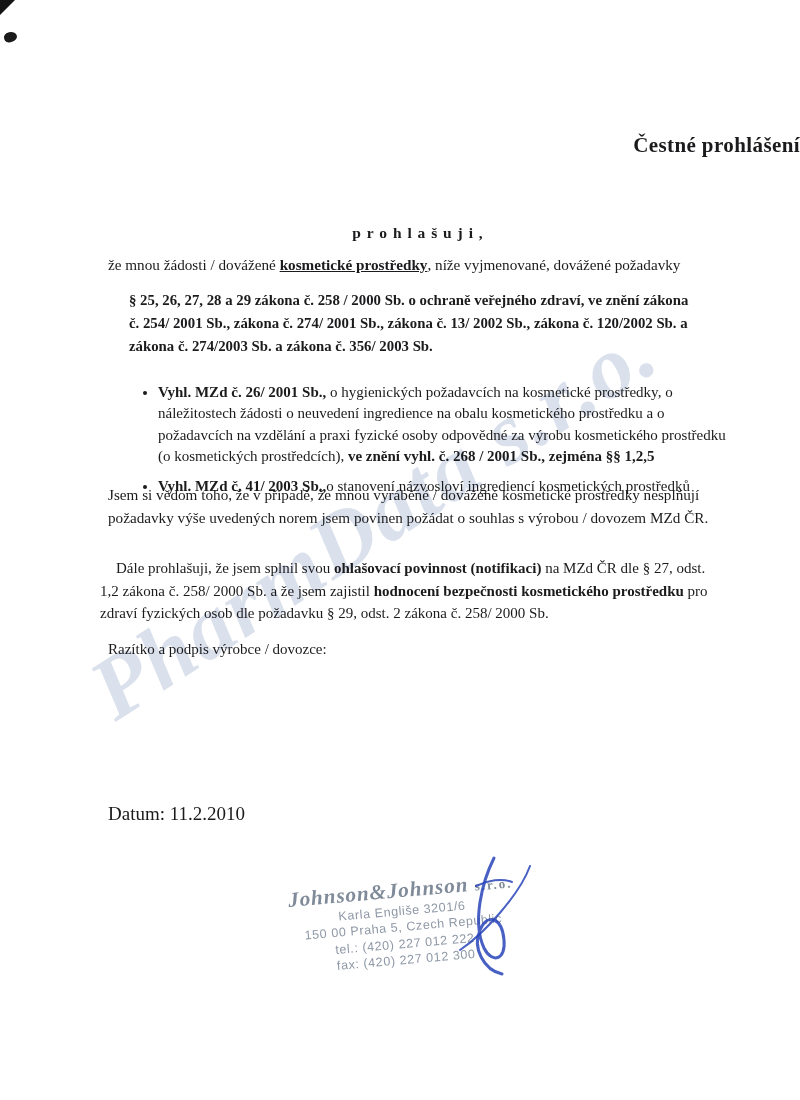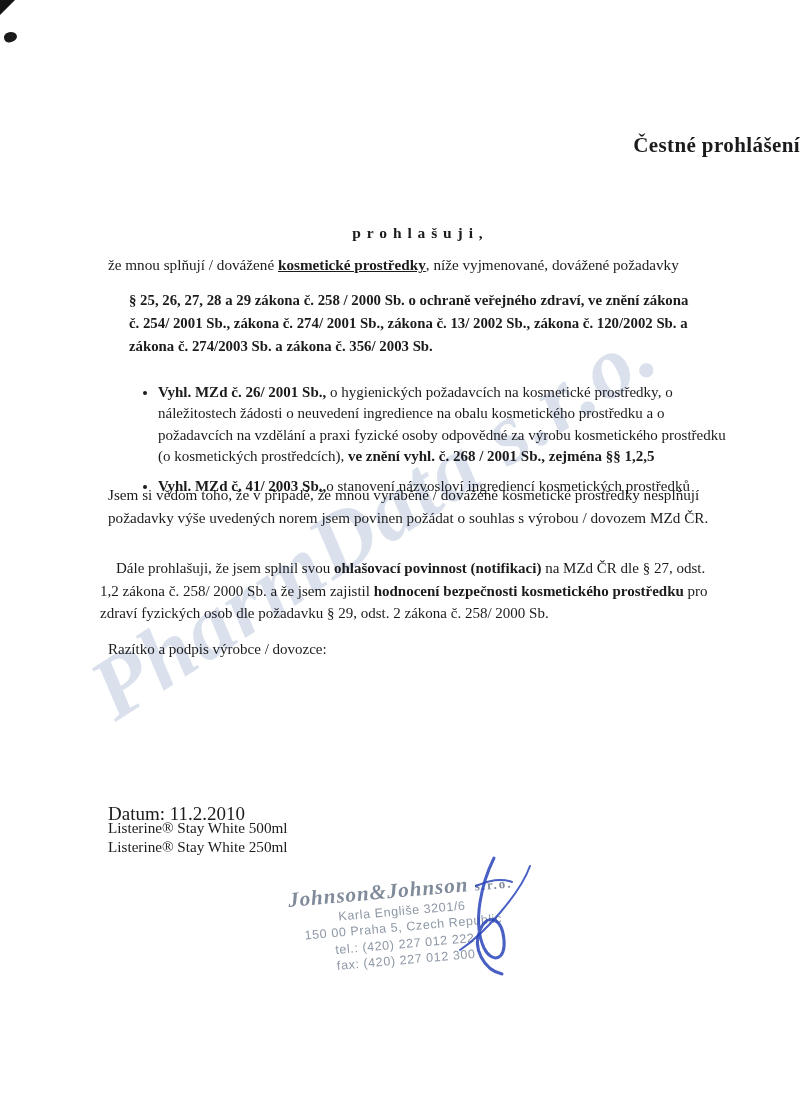--- a/index.html
+++ b/index.html
@@ -76,43 +76,39 @@
   <div class="watermark">PharmData s.r.o.</div>
 
   <div class="artifact-corner"></div>
   <div class="artifact-blob"></div>
 
   <h1 class="abs center title">Čestné prohlášení</h1>
 
 
   <div class="abs center declare-word">p r o h l a š u j i ,</div>
 
-  <div class="abs p1"><span>že mnou splňují / dovážené </span><span class="bold ul">kosmetické prostředky</span><span>,  níže vyjmenované, dovážené požadavky</span></div>
+  <div class="abs p1"><span>že mnou žádosti / dovážené </span><span class="bold ul">kosmetické prostředky</span><span>,  níže vyjmenované, dovážené požadavky</span></div>
 
   <div class="abs law">§ 25, 26, 27, 28 a 29 zákona č. 258 / 2000 Sb. o ochraně veřejného zdraví, ve znění zákona č. 254/ 2001 Sb., zákona č. 274/ 2001 Sb., zákona č. 13/ 2002 Sb., zákona č. 120/2002 Sb. a zákona č. 274/2003 Sb. a zákona č. 356/ 2003 Sb.</div>
 
 
   <ul class="abs bullets">
     <li><span class="bold">Vyhl. MZd č. 26/ 2001 Sb.,</span><span> o hygienických požadavcích na kosmetické prostředky, o náležitostech žádosti o neuvedení ingredience na obalu kosmetického prostředku a o požadavcích na vzdělání a praxi fyzické osoby odpovědné za výrobu kosmetického prostředku (o kosmetických prostředcích),</span><span class="bold"> ve znění vyhl. č. 268 / 2001 Sb., zejména §§ 1,2,5</span></li>
     <li><span class="bold">Vyhl. MZd č. 41/ 2003 Sb.,</span><span>o stanovení názvosloví ingrediencí kosmetických prostředků</span></li>
   </ul>
 
   <div class="abs p2">Jsem si vědom toho, že v případě, že mnou vyráběné / dovážené kosmetické prostředky nesplňují požadavky výše uvedených norem jsem povinen požádat o souhlas s výrobou / dovozem MZd ČR.</div>
 
   <div class="abs p3"><span>Dále prohlašuji, že jsem splnil svou </span><span class="bold">ohlašovací povinnost  (notifikaci)</span><span> na MZd ČR dle § 27, odst. 1,2 zákona č. 258/ 2000 Sb. a že jsem zajistil </span><span class="bold">hodnocení bezpečnosti kosmetického prostředku</span><span> pro zdraví fyzických osob dle požadavku § 29, odst. 2 zákona č. 258/ 2000 Sb.</span></div>
 
   <div class="abs razitko">Razítko a podpis výrobce / dovozce:</div>
 
   <div class="abs datum">Datum: 11.2.2010</div>
 
 
-  <div class="abs products">
-    <div>Listerine® Stay White 500ml</div>
-    <div>Listerine® Stay White 250ml</div>
-  </div>
 
   <div class="stamp">
     <div class="stamp-company"><span>Johnson&amp;Johnson</span> <span class="suffix">s.r.o.</span></div>
     <div class="stamp-line">Karla Engliše 3201/6</div>
     <div class="stamp-line">150 00 Praha 5, Czech Republic</div>
     <div class="stamp-line">tel.: (420) 227 012 222</div>
     <div class="stamp-line">fax: (420) 227 012 300</div>
   </div>
 
   <svg class="signature" viewBox="0 0 120 130" xmlns="http://www.w3.org/2000/svg">

